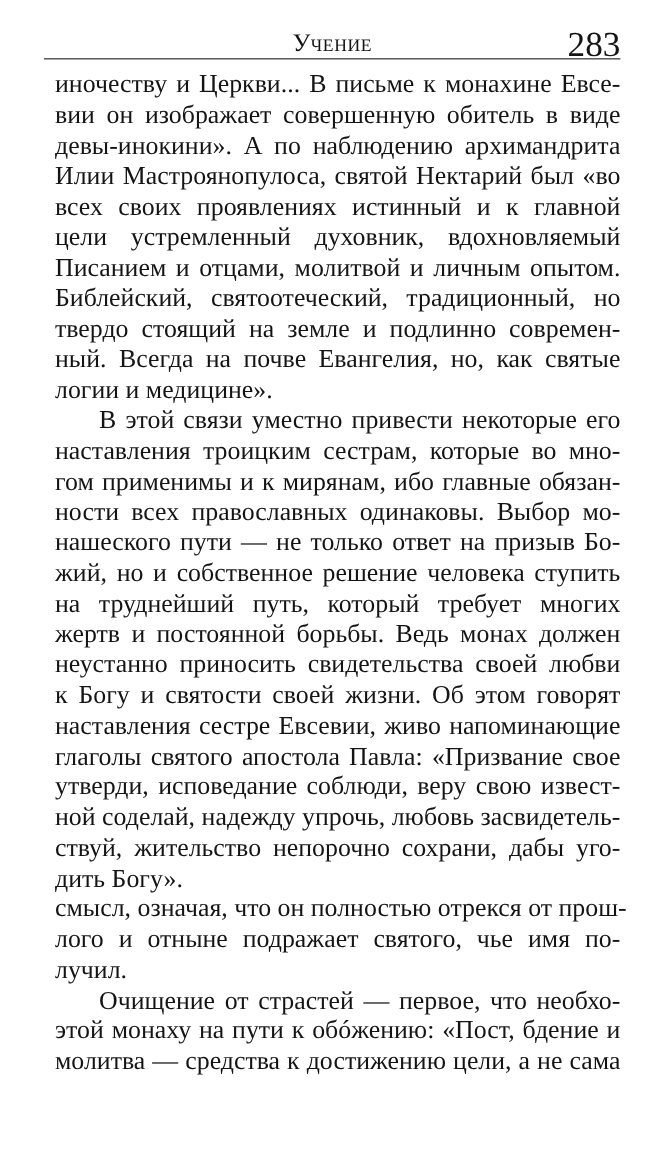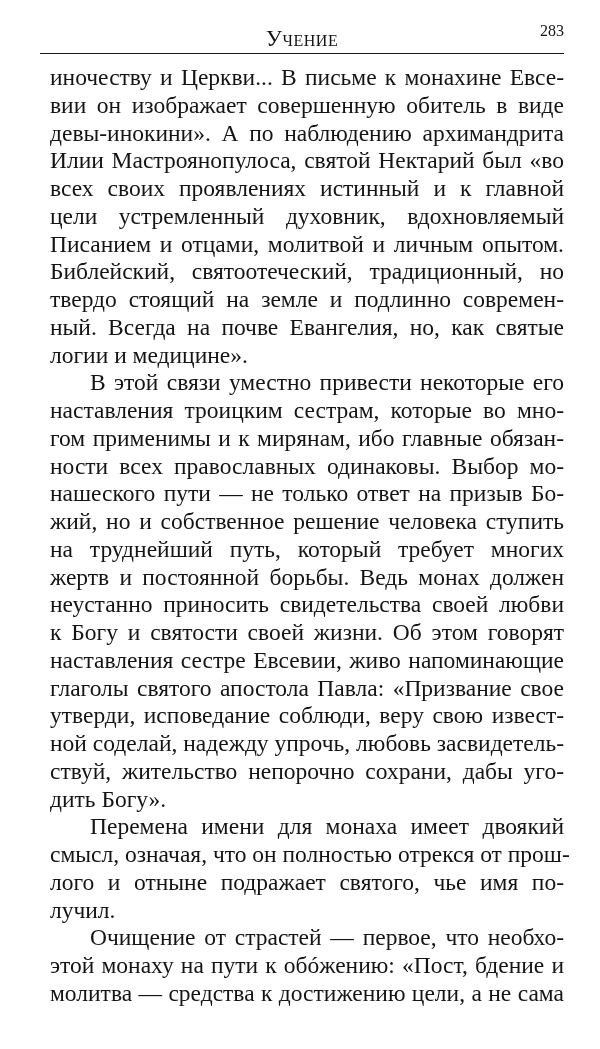--- a/index.html
+++ b/index.html
@@ -1,21 +1,21 @@
 <!DOCTYPE html>
 <html><head>
 <meta charset="utf-8">
 <style>
   html, body { margin: 0; padding: 0; background: #ffffff; }
   body { width: 600px; height: 1049px; overflow: hidden; position: relative;
          font-family: "Liberation Serif", "DejaVu Serif", serif; color: #141414; }
   .header { position: absolute; left: 40px; top: 22px; width: 524px; height: 30px; }
   .running-title { position: absolute; left: 0; width: 100%; top: 4px; text-align: center;
          font-size: 23px; font-variant: small-caps; letter-spacing: 0.5px; }
-  .page-number { position: absolute; right: 0; top: 0px; font-size: 16px; }
+  .page-number { position: absolute; right: 0; top: 0px; font-size: 32px; }
   .rule { position: absolute; left: 40px; top: 53px; width: 524px; height: 0;
           border-top: 1.5px solid #1a1a1a; }
   .body-text { position: absolute; left: 40px; top: 64px; width: 524px; }
   .line { display: block; height: 27.75px; line-height: 27.75px; font-size: 23.5px;
           white-space: nowrap; text-align: justify; text-align-last: justify; margin-left: 10px; }
   .line.last { text-align-last: left; }
   .line.indent { padding-left: 40px; }
 </style>
 </head>
 <body>
@@ -47,20 +47,19 @@
     <span class="line">на труднейший путь, который требует многих</span>
     <span class="line">жертв и постоянной борьбы. Ведь монах должен</span>
     <span class="line">неустанно приносить свидетельства своей любви</span>
     <span class="line">к Богу и святости своей жизни. Об этом говорят</span>
     <span class="line">наставления сестре Евсевии, живо напоминающие</span>
     <span class="line">глаголы святого апостола Павла: «Призвание свое</span>
     <span class="line">утверди, исповедание соблюди, веру свою извест-</span>
     <span class="line">ной соделай, надежду упрочь, любовь засвидетель-</span>
     <span class="line">ствуй, жительство непорочно сохрани, дабы уго-</span>
     <span class="line last">дить Богу».</span>
-    <span class="line indent">Перемена имени для монаха имеет двоякий</span>
     <span class="line">смысл, означая, что он полностью отрекся от прош-</span>
     <span class="line">лого и отныне подражает святого, чье имя по-</span>
     <span class="line last">лучил.</span>
     <span class="line indent">Очищение от страстей — первое, что необхо-</span>
     <span class="line">этой монаху на пути к обóжению: «Пост, бдение и</span>
     <span class="line">молитва — средства к достижению цели, а не сама</span>
   </div>
 
 </body></html>

